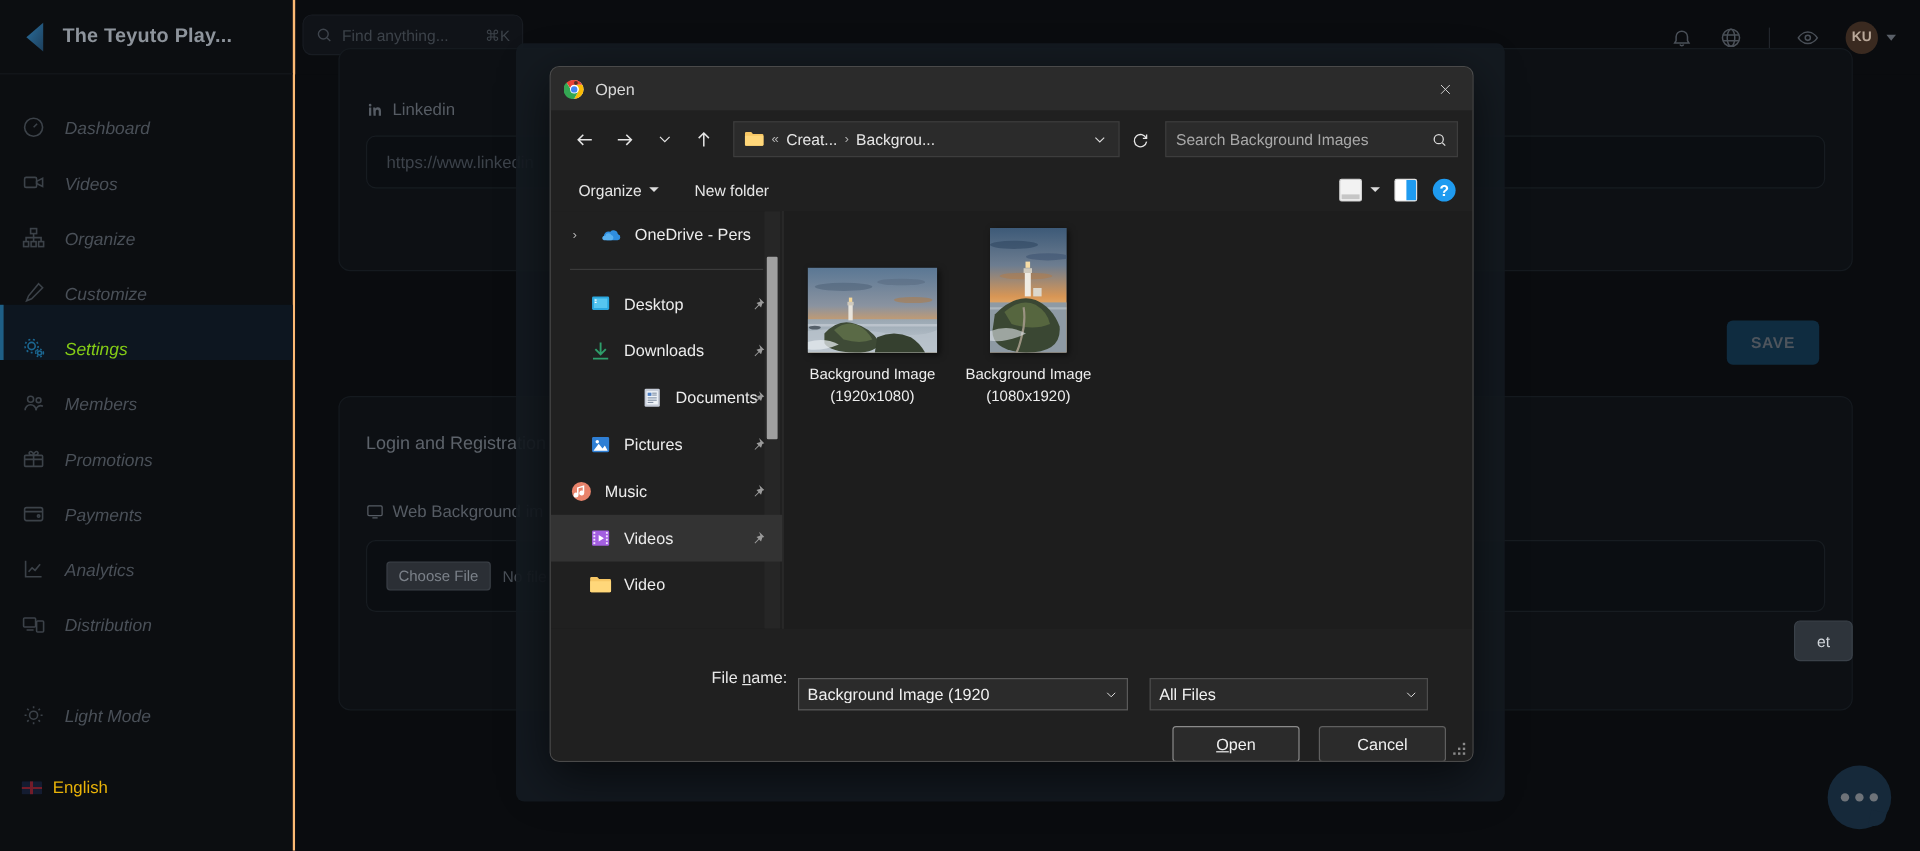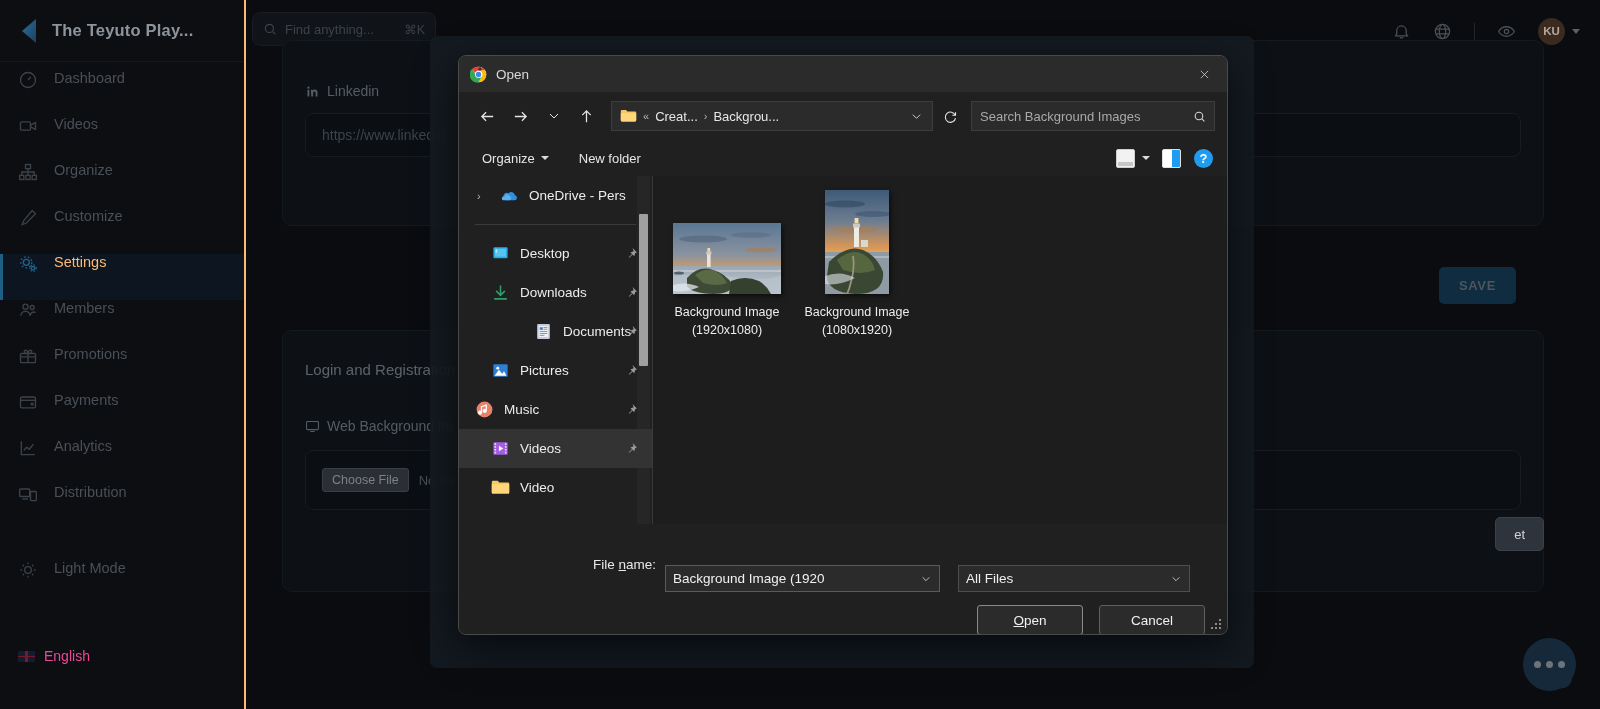--- a/index.html
+++ b/index.html
@@ -20,44 +20,44 @@
     display: flex; align-items: center; height: 62px; padding-left: 18px; gap: 12px;
     border-bottom: 1px solid #15181c;
   }
   .brand-logo { width: 22px; height: 26px; flex: none; }
   .brand-name {
     font-size: 16.5px; font-weight: bold; color: #8e949c; letter-spacing: .2px;
     white-space: nowrap; overflow: hidden;
   }
   .nav { padding-top: 8px; }
   .nav-item {
-    display: flex; align-items: flex-start; height: 46px; padding-left: 18px; gap: 16px;
-    position: relative; cursor: pointer;
+    display: flex; align-items: flex-end; height: 46px; padding-left: 18px; gap: 16px;
+    position: relative; cursor: pointer; font-style: italic;
   }
   .nav-item .nav-ico { width: 20px; height: 20px; flex: none; color: #3c4249; display: block; }
   .nav-item .nav-lbl { font-size: 14.5px; color: #4a5058; white-space: nowrap; }
   .nav-item.active { background: #0d1620; }
   .nav-item.active::before {
     content: ""; position: absolute; left: 0; top: 0; bottom: 0; width: 3px; background: #1e5f86;
   }
   .nav-item.active .nav-ico { color: #1b6690; }
-  .nav-item.active .nav-lbl { color: #fdba74; }
+  .nav-item.active .nav-lbl { color: #84cc16; }
   .nav-sep { height: 30px; }
   .lang-row {
     display: flex; align-items: center; gap: 9px; padding-left: 18px; height: 40px; cursor: pointer;
   }
   .flag {
     width: 17px; height: 11px; flex: none; border-radius: 1px;
     background:
       linear-gradient(to bottom, transparent 43%, #8d2030 43%, #8d2030 57%, transparent 57%),
       linear-gradient(to right, transparent 43%, #8d2030 43%, #8d2030 57%, transparent 57%),
       #16203a;
     opacity: .8;
   }
-  .lang-lbl { font-size: 14px; color: #ec4899; }
+  .lang-lbl { font-size: 14px; color: #eab308; }
 
   .app-topbar { position: absolute; left: 246px; top: 0; right: 0; height: 62px; }
   .search-box {
     position: absolute; left: 6px; top: 12px; width: 184px; height: 34px;
     background: #101318; border: 1px solid #181c22; border-radius: 8px;
     display: flex; align-items: center; padding: 0 10px; gap: 8px; cursor: text;
   }
   .search-box .sico { width: 14px; height: 14px; color: #3e444c; flex: none; }
   .search-ph { font-size: 13px; color: #3c4249; flex: 1; white-space: nowrap; }
   .search-kbd { font-size: 12.5px; color: #3c4249; white-space: nowrap; }

